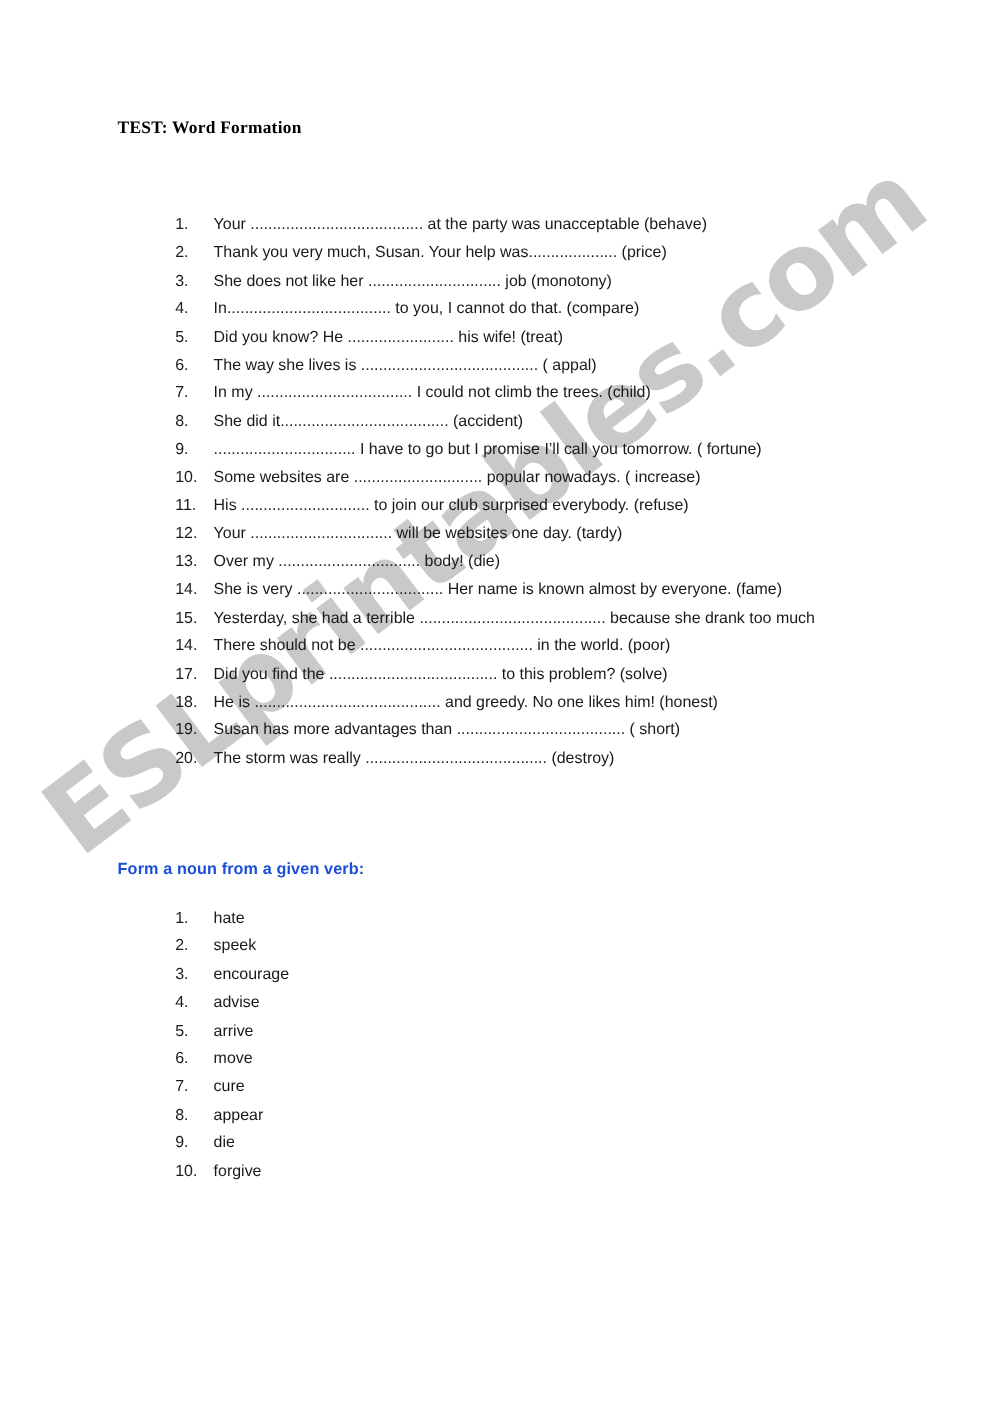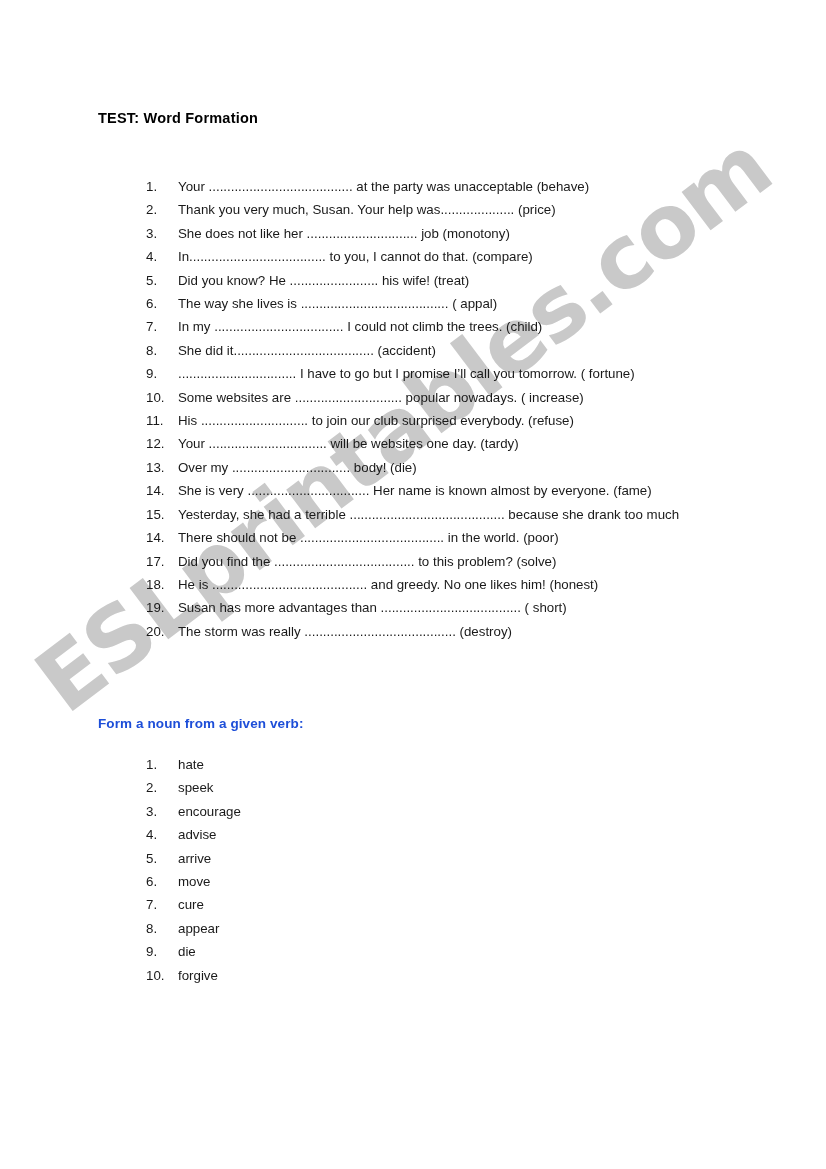--- a/index.html
+++ b/index.html
@@ -47,26 +47,27 @@
 
   
   #content {
     position: relative;
     z-index: 2;
   }
 
   .doc-title {
     position: absolute;
     left: 98px;
-    top: 110px;
+    top: 99px;
     font-size: 14.5px;
     font-weight: bold;
     color: #000000;
     letter-spacing: 0.2px;
     white-space: nowrap;
+    font-family: Liberation Serif, serif;
   }
 
   .section-heading {
     position: absolute;
     left: 98px;
     top: 716px;
     font-size: 13.5px;
     font-weight: bold;
     color: #1d4ed8;
     letter-spacing: 0.1px;

